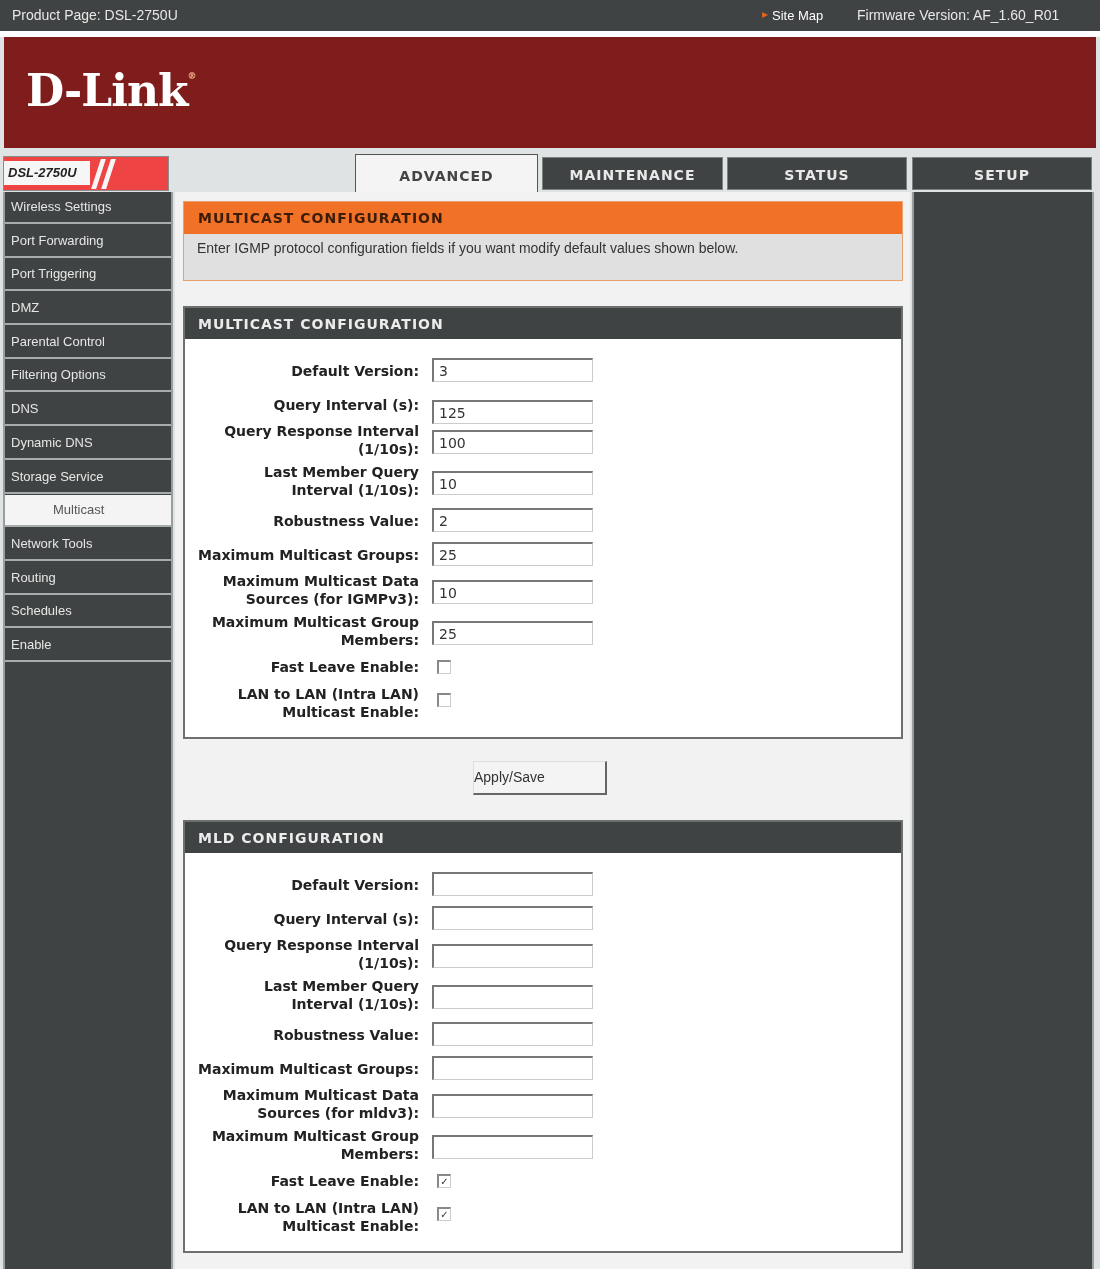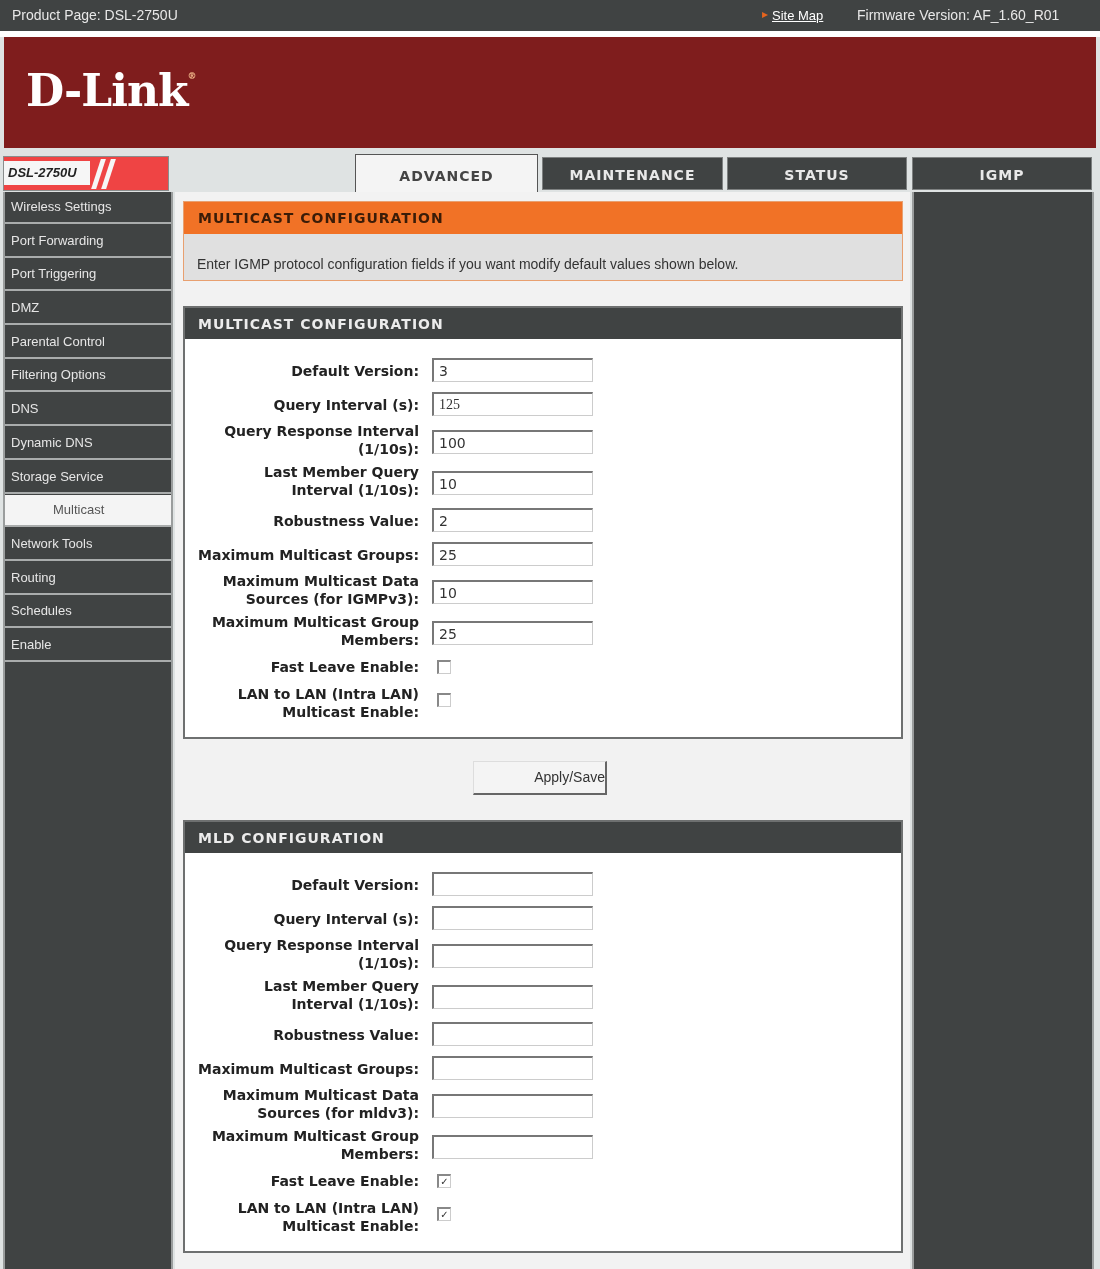--- a/index.html
+++ b/index.html
@@ -4,21 +4,21 @@
 <style>
   * { box-sizing: border-box; margin: 0; padding: 0; }
   html, body { width: 1100px; height: 1269px; overflow: hidden; background: #dfe3e3; }
   body { font-family: "DejaVu Sans", "Liberation Sans", sans-serif; position: relative; }
 
   
   .topbar { position: absolute; left: 0; top: 0; width: 1100px; height: 31px; background: #404343;
             color: #e8e8e8; font-size: 14px; font-family: "Liberation Sans", sans-serif; }
   .topbar .product { position: absolute; left: 12px; top: 7px; }
   .topbar .sitemap-arrow { position: absolute; left: 762px; top: 7px; color: #e5641e; font-size: 12px; }
-  .topbar .sitemap { position: absolute; left: 772px; top: 8px; color: #fff; text-decoration: underline; font-size: 13px; cursor: pointer; }
+  .topbar .sitemap { position: absolute; left: 772px; top: 8px; color: #fff; font-size: 13px; cursor: pointer; }
   .topbar .firmware { position: absolute; left: 857px; top: 7px; }
 
   .whitegap { position: absolute; left: 0; top: 31px; width: 1100px; height: 6px; background: #ffffff; }
 
   
   .banner { position: absolute; left: 4px; top: 37px; width: 1092px; height: 111px; background: #7f1d1d; }
   .logo { position: absolute; left: 22px; top: 28px; font-family: "DejaVu Serif", serif; font-weight: bold;
           font-size: 44px; color: #ffffff; letter-spacing: -1px; }
   .logo sup { font-size: 9px; vertical-align: top; position: relative; top: 6px; color: #f8c090; }
 
@@ -40,35 +40,35 @@
   .nav-item.active { background: #f4f4f4; color: #555; padding-left: 48px; }
 
   
   .main { position: absolute; left: 175px; top: 192px; width: 735px; height: 1077px; background: #f2f2f2; }
   .rightpanel { position: absolute; left: 912px; top: 192px; width: 182px; height: 1077px; background: #404343;
                 border-left: 2px solid #9a9d9d; border-right: 2px solid #9a9d9d; }
 
   .intro { position: absolute; left: 8px; top: 9px; width: 720px; height: 80px; border: 1px solid #e8a070; background: #e0e0e0; }
   .intro-head { height: 32px; background: #f17226; color: #3a1c08; font-weight: bold; font-size: 14px; letter-spacing: 1px;
                 padding: 8px 14px; }
-  .intro-text { padding: 22px 13px; font-size: 14px; color: #333; font-family: "Liberation Sans", sans-serif; }
+  .intro-text { padding: 6px 13px; font-size: 14px; color: #333; font-family: "Liberation Sans", sans-serif; }
 
   .panel { position: absolute; left: 8px; width: 720px; background: #ffffff; border: 2px solid #6e7070; }
   .panel-head { height: 31px; background: #404343; color: #ececec; font-weight: bold; font-size: 14px; letter-spacing: 1px;
                 padding: 8px 13px; }
   .row { position: absolute; left: 0; width: 716px; }
   .lbl { position: absolute; right: 482px; text-align: right; font-weight: bold; font-size: 14px; color: #222; line-height: 18px; white-space: nowrap; }
   .inp { position: absolute; left: 247px; width: 161px; height: 24px; border: 1px solid #ccc; border-top: 2px solid #777; border-left: 2px solid #777;
          background: #fff; font-size: 14px; padding: 2px 5px; color: #333; font-family: "DejaVu Sans", sans-serif; }
   .chk { position: absolute; left: 252px; width: 14px; height: 14px; border: 1px solid #ccc; border-top: 2px solid #888; border-left: 2px solid #888;
          background: #fff; font-size: 10px; line-height: 11px; text-align: center; color: #333; cursor: pointer; }
 
   .apply-btn { position: absolute; left: 298px; top: 569px; width: 134px; height: 34px; background: #f4f4f4;
                border: 1px solid #ddd; border-right: 2px solid #666; border-bottom: 2px solid #666; font-size: 14px; color: #333;
-               text-align: right; line-height: 30px; cursor: pointer; font-family: "Liberation Sans", sans-serif; }
+               text-align: left; line-height: 30px; cursor: pointer; font-family: "Liberation Sans", sans-serif; }
 </style>
 </head>
 <body>
 
 <div class="topbar">
   <span class="product">Product Page: DSL-2750U</span>
   <span class="sitemap-arrow">▸</span>
   <a class="sitemap">Site Map</a>
   <span class="firmware">Firmware Version: AF_1.60_R01</span>
 </div>
@@ -80,21 +80,21 @@
 
 <div class="tabstrip">
   <div class="model-box">
     <div class="model-label">DSL-2750U</div>
     <div class="model-slash" style="left:92px"></div>
     <div class="model-slash" style="left:102px"></div>
   </div>
   <div class="tab" style="left:542px;width:181px">MAINTENANCE</div>
   <div class="tab active" style="left:355px;width:183px">ADVANCED</div>
   <div class="tab" style="left:727px;width:180px">STATUS</div>
-  <div class="tab" style="left:912px;width:180px">IGMP</div>
+  <div class="tab" style="left:912px;width:180px">SETUP</div>
 </div>
 
 <div class="leftnav">
   <div class="nav-item">Wireless Settings</div>
   <div class="nav-item">Port Forwarding</div>
   <div class="nav-item">Port Triggering</div>
   <div class="nav-item">DMZ</div>
   <div class="nav-item">Parental Control</div>
   <div class="nav-item">Filtering Options</div>
   <div class="nav-item">DNS</div>
@@ -116,21 +116,21 @@
 
   <div class="panel" style="top:114px;height:433px">
     <div class="panel-head">MULTICAST CONFIGURATION</div>
 
     <div class="row" style="top:50px">
       <div class="lbl" style="top:4px">Default Version:</div>
       <input class="inp" style="top: 0px;" value="3">
     </div>
     <div class="row" style="top:84px">
       <div class="lbl" style="top:4px">Query Interval (s):</div>
-      <input class="inp" style="top: 0px; font-family: Liberation Serif, serif;" value="125">
+      <input class="inp" style="top: 8px;" value="125">
     </div>
     <div class="row" style="top:114px">
       <div class="lbl" style="top:0"><span>Query Response Interval</span><br><span>(1/10s):</span></div>
       <input class="inp" style="top: 8px;" value="100">
     </div>
     <div class="row" style="top:155px">
       <div class="lbl" style="top:0"><span>Last Member Query</span><br><span>Interval (1/10s):</span></div>
       <input class="inp" style="top: 8px;" value="10">
     </div>
     <div class="row" style="top:200px">

